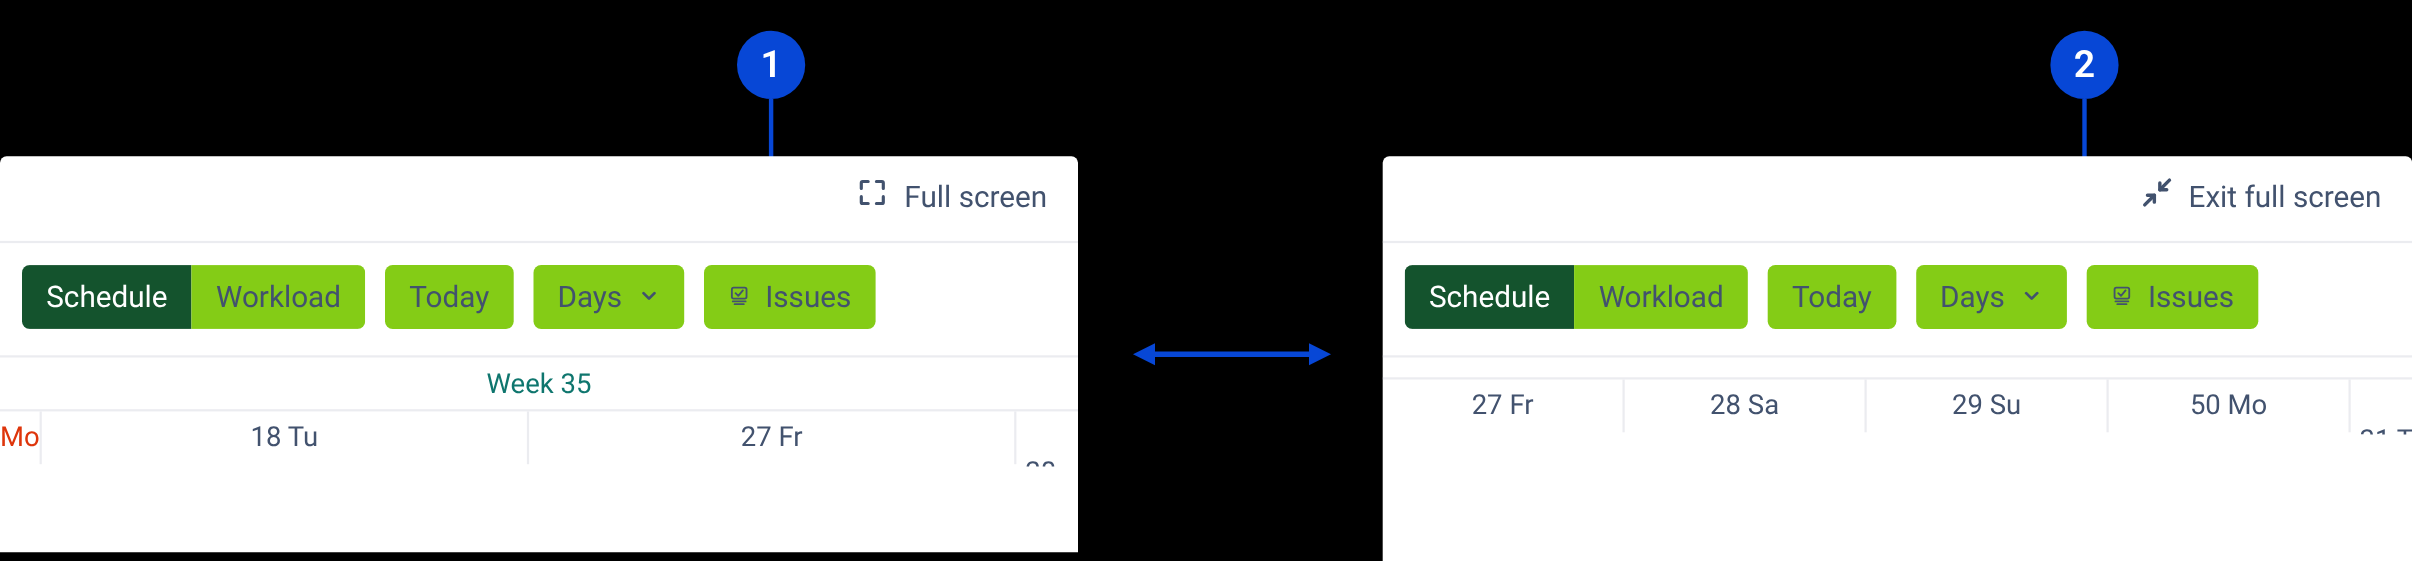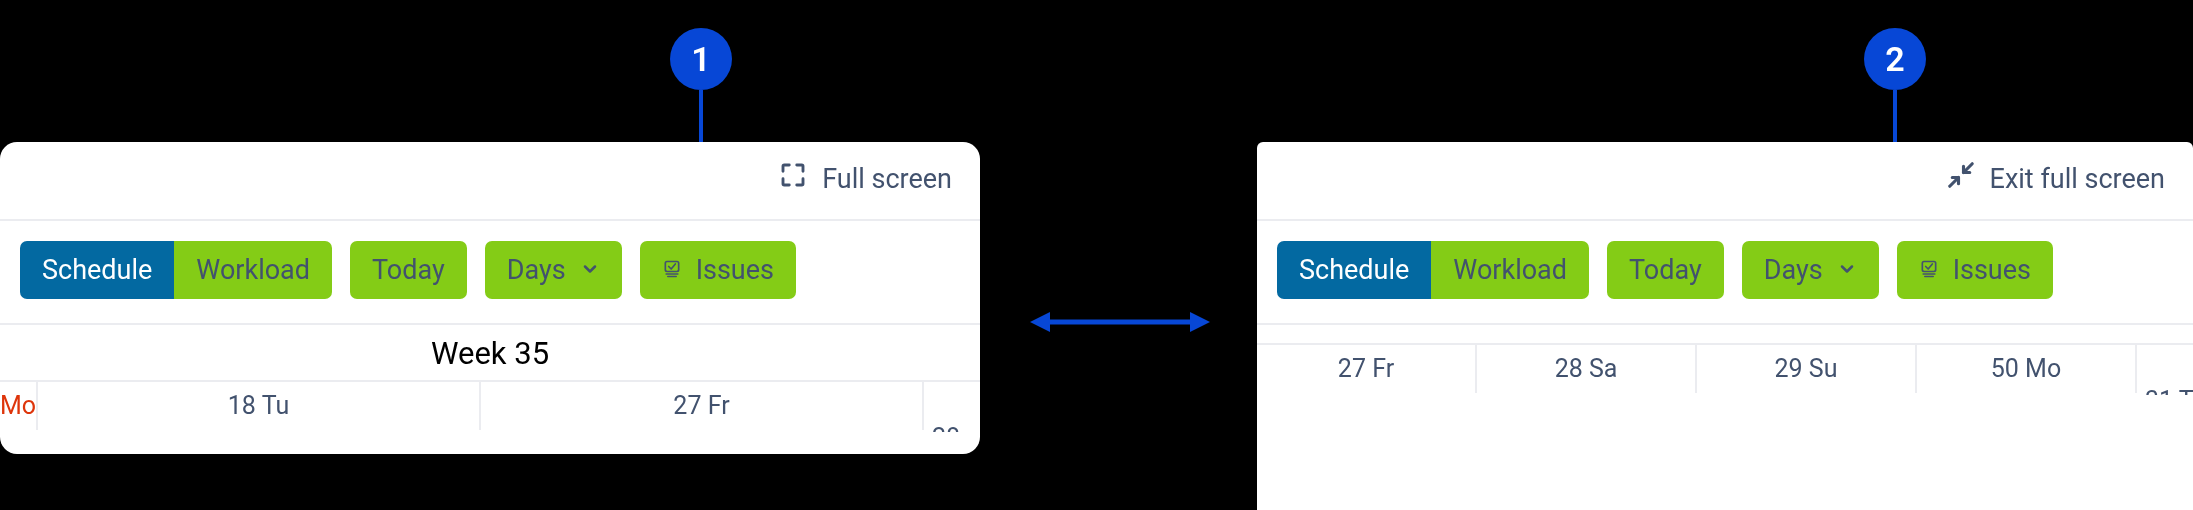--- a/index.html
+++ b/index.html
@@ -12,21 +12,21 @@
     overflow: hidden;
   }
   .panel {
     position: absolute;
     background: #fff;
     border-radius: 6px 6px 0 0;
     overflow: hidden;
     display: flex;
     flex-direction: column;
   }
-  .panel-left { left: 0; top: 142px; width: 980px; height: 312px; border-radius: 17px; }
+  .panel-left { left: 0; top: 142px; width: 980px; height: 360px; }
   .panel-right { left: 1257px; top: 142px; width: 936px; height: 415px; justify-content: flex-end; }
 
   .header-row {
     display: flex;
     justify-content: flex-end;
     align-items: center;
     padding: 18px 28px 22px;
     gap: 18px;
   }
   .header-btn {
@@ -58,21 +58,21 @@
   .seg-btn {
     padding: 13px 22px;
     font-size: 27px;
     cursor: pointer;
     border: none;
     font-family: inherit;
     display: flex;
     align-items: center;
     gap: 10px;
   }
-  .seg-btn.active { background: #0369a1; color: #fff; }
+  .seg-btn.active { background: #14532d; color: #fff; }
   .seg-btn.inactive { background: #84cc16; color: #42526E; }
   .btn {
     background: #84cc16;
     color: #42526E;
     border: none;
     border-radius: 7px;
     padding: 13px 22px;
     font-size: 27px;
     cursor: pointer;
     font-family: inherit;
@@ -84,22 +84,22 @@
   .issues-icon { width: 28px; height: 28px; }
 
   .timeline {
     flex: 1;
     border-top: 2px solid #EBECF0;
     display: flex;
     flex-direction: column;
   }
   .week-row {
     text-align: center;
-    color: #000000;
-    font-size: 31px;
+    color: #0f766e;
+    font-size: 25px;
     padding: 10px 0 8px;
     border-bottom: 2px solid #EBECF0;
   }
   .days-row {
     display: flex;
     height: 48px;
   }
   .day-cell {
     flex: 1;
     text-align: center;

